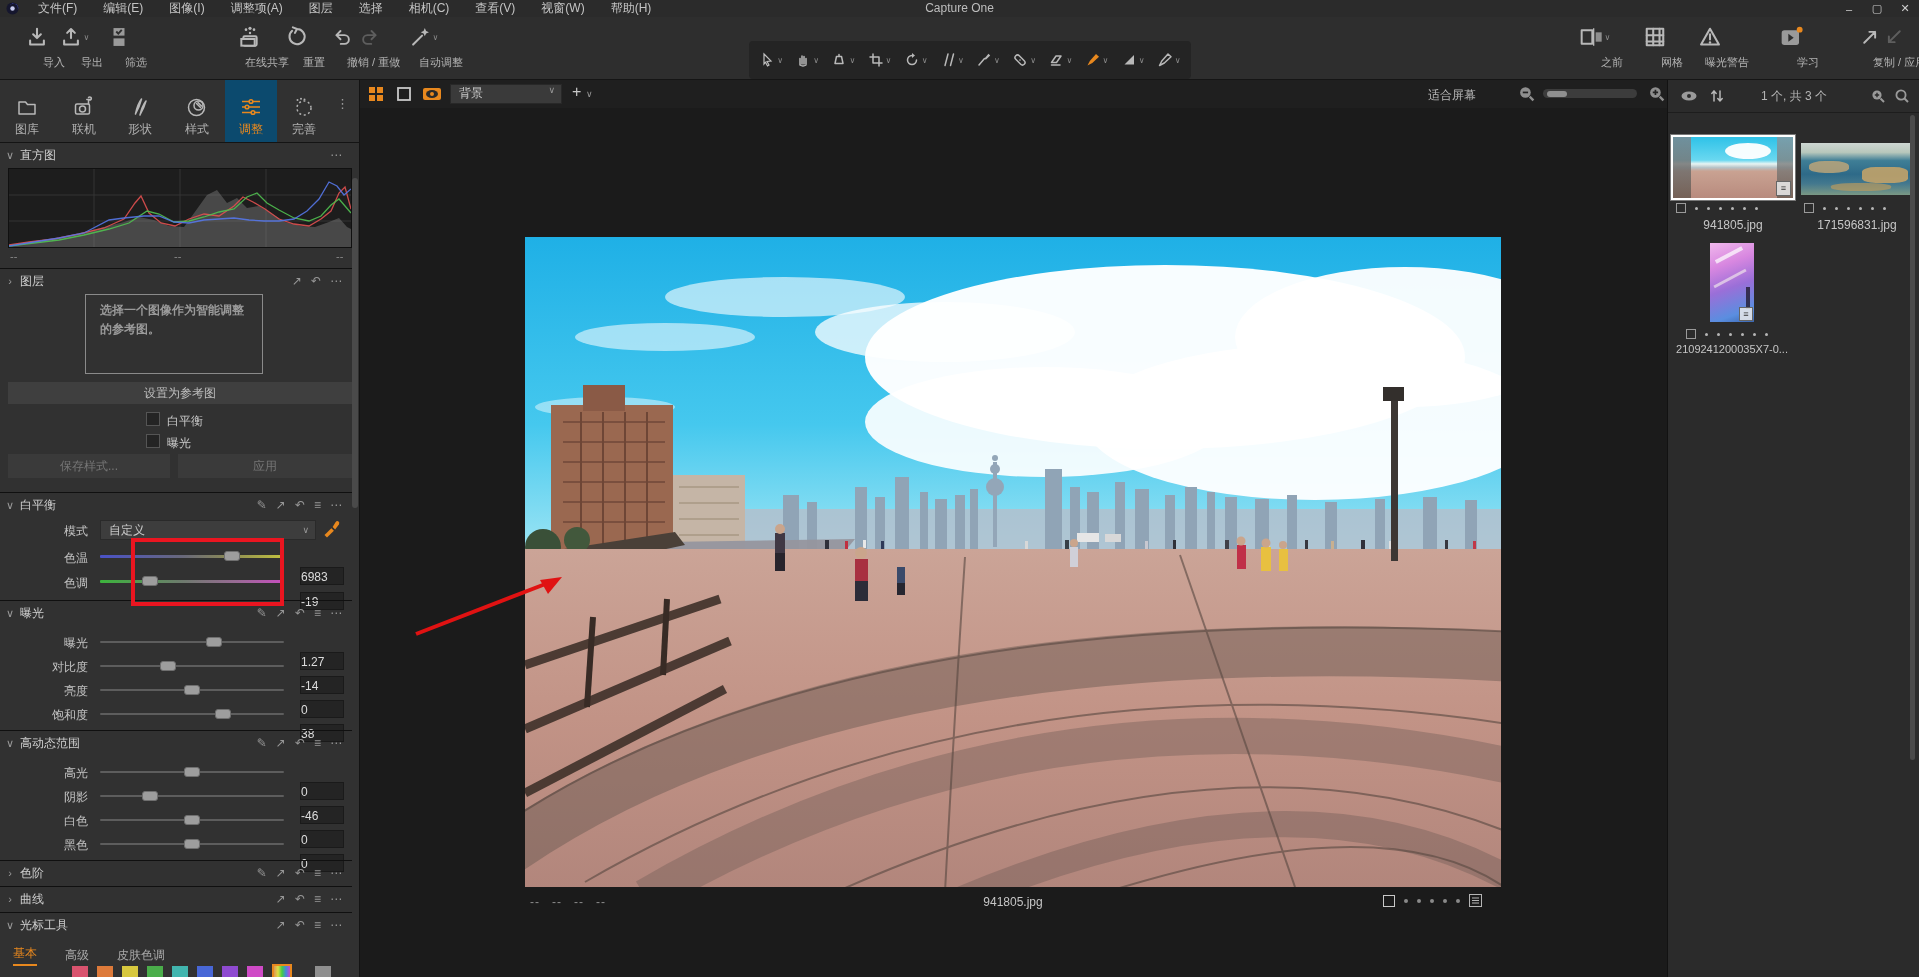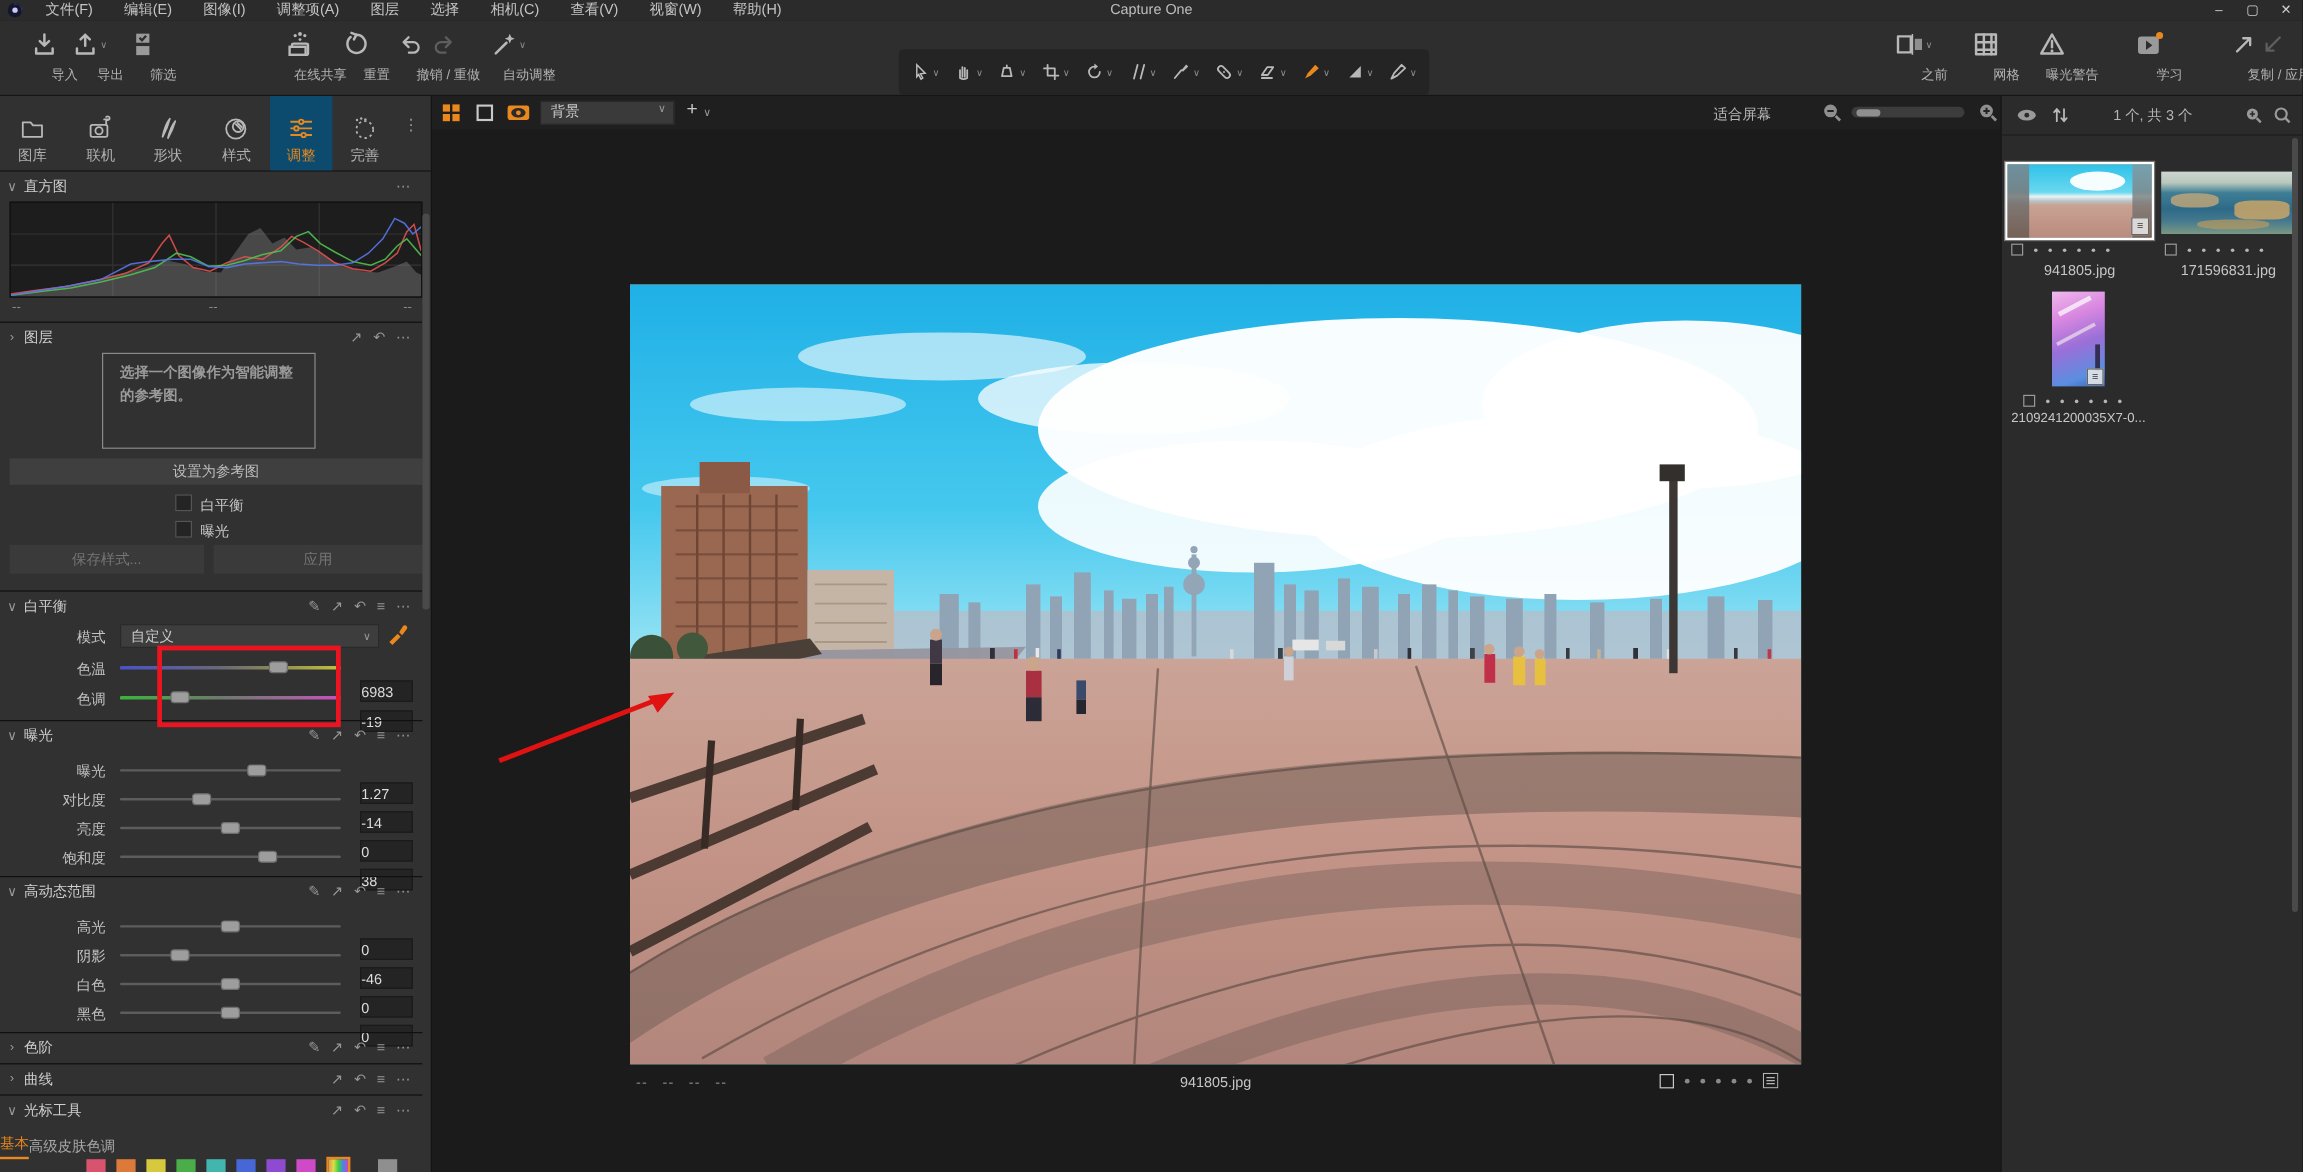--- a/index.html
+++ b/index.html
@@ -40,21 +40,21 @@
   .slrow{position:absolute;left:0;width:352px;height:20px;}
   .slbl{position:absolute;left:0;top:3px;width:88px;text-align:right;color:#c2c2c2;}
   .track{position:absolute;left:100px;top:9px;width:184px;height:2px;background:#5d5d5d;border-radius:1px;}
   .track.temp{height:3px;top:8px;background:linear-gradient(90deg,#4a52c8,#68687a 45%,#8a8a55 70%,#c2c23e);}
   .track.tint{height:3px;top:8px;background:linear-gradient(90deg,#3cb43c,#6e7a6e 45%,#9a6a96 75%,#c84ec0);}
   .handle{position:absolute;top:-4px;width:16px;height:10px;background:#9d9d9d;border-radius:3px;border:1px solid #6f6f6f;box-sizing:border-box;}
   .val{position:absolute;left:300px;top:0;width:44px;height:18px;background:#242424;border:1px solid #1a1a1a;color:#dcdcdc;text-align:left;line-height:18px;padding-right:20px;box-sizing:border-box;margin-top:20px;}
   .panelbtn{position:absolute;background:#3f3f3f;color:#bdbdbd;display:flex;align-items:center;justify-content:center;}
   .panelbtn.disabled{background:#3a3a3a;color:#757575;}
   .cbx{position:absolute;width:14px;height:14px;background:#242424;border:1px solid #555;box-sizing:border-box;}
-  #ce-tabs{position:absolute;left:0;top:864px;width:352px;height:22px;display:flex;gap:0;align-items:center;}
+  #ce-tabs{position:absolute;left:0;top:864px;width:352px;height:22px;display:flex;gap:28px;padding-left:13px;align-items:center;}
   #ce-tabs .cetab{color:#a8a8a8;}
   #ce-tabs .cetab.active{color:#e8881e;border-bottom:2px solid #e8881e;padding-bottom:2px;}
   .scrollbar{position:absolute;width:6px;border-radius:3px;background:#4a4a4a;}
 
   
   #viewerbar{left:360px;top:80px;width:1307px;height:28px;background:#1f1f1f;}
   #photo{left:525px;top:237px;width:976px;height:650px;background:#7fb6c8;overflow:hidden;}
   .udash{color:#8a8a8a;letter-spacing:1px;}
   #filename{left:913px;top:895px;width:200px;text-align:center;color:#c6c6c6;}
   .navdot{width:4px;height:4px;border-radius:50%;background:#8a8a8a;}

